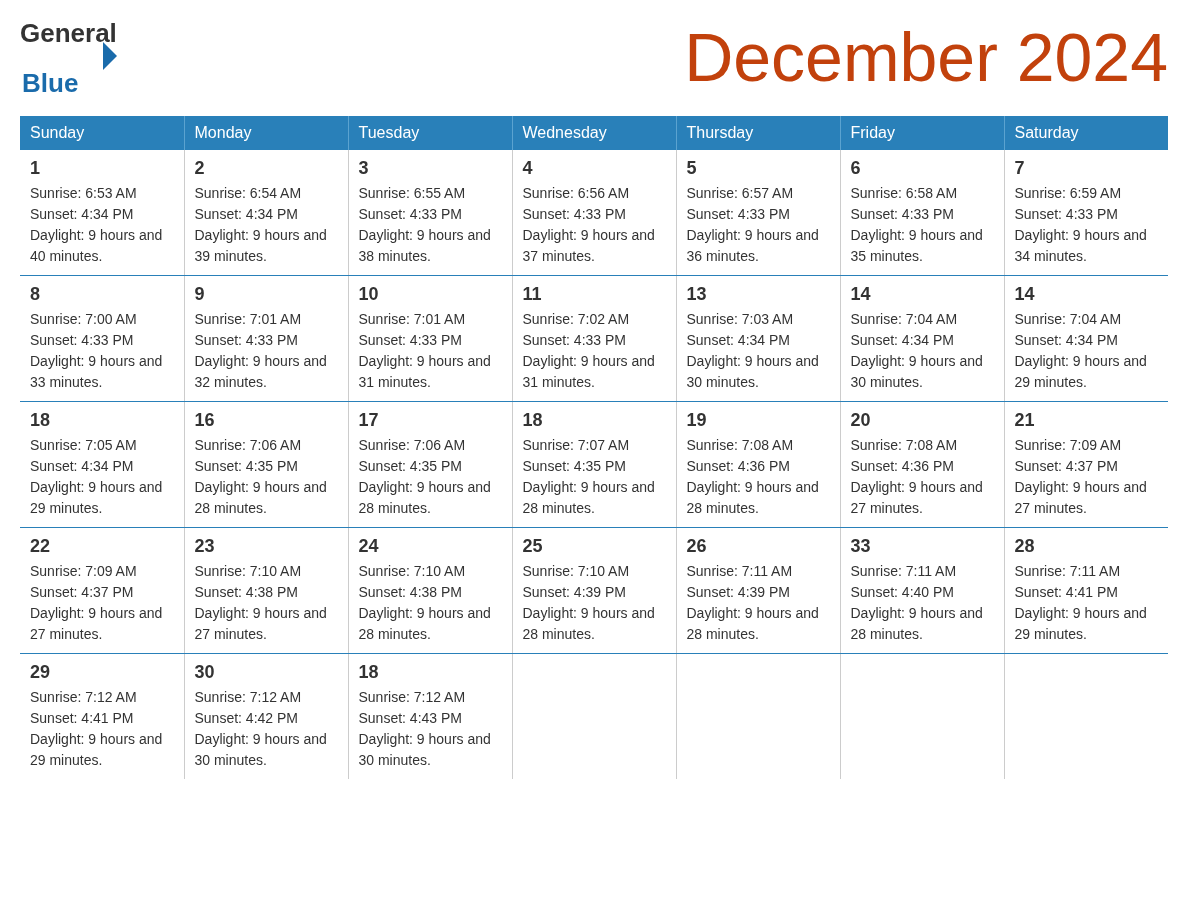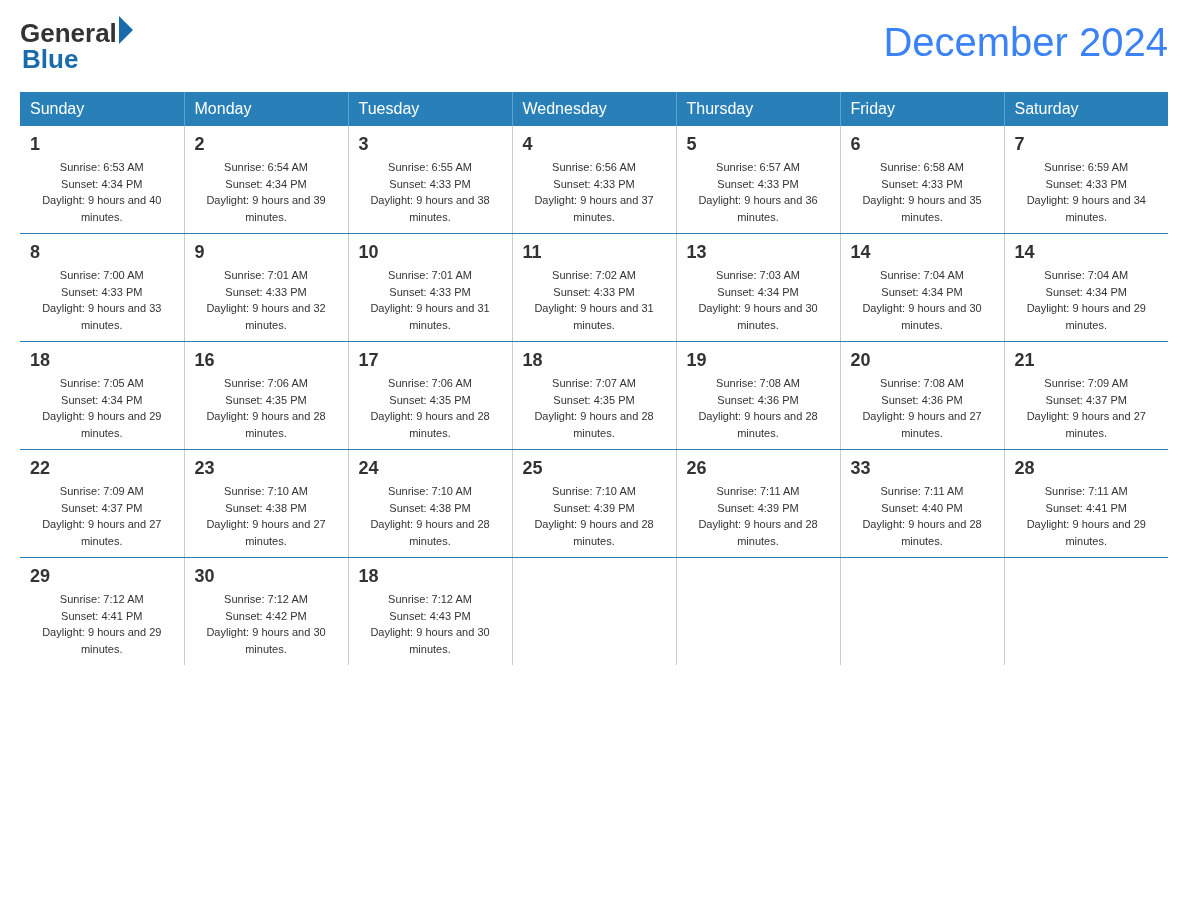--- a/index.html
+++ b/index.html
@@ -16,21 +16,22 @@
       align-items: flex-start;
       margin-bottom: 20px;
     }
     .logo {
       display: flex;
       flex-direction: column;
       line-height: 1;
     }
     .logo-top {
       display: flex;
-      align-items: flex-start;
+      align-items: flex-end;
+      flex-direction: column;
     }
     .logo-general {
       font-size: 26px;
       font-weight: bold;
       color: #333;
     }
     .logo-arrow {
       width: 0;
       height: 0;
       border-left: 14px solid #1a6bab;
@@ -42,23 +43,23 @@
     .logo-blue {
       font-size: 26px;
       font-weight: bold;
       color: #1a6bab;
       margin-left: 2px;
     }
     .title-section {
       text-align: right;
     }
     .month-title {
-      font-size: 40px;
+      font-size: 68px;
       font-weight: 300;
-      color: #3b82f6;
+      color: #c2410c;
       line-height: 1.1;
     }
     .location {
       font-size: 20px;
       color: #555;
       margin-top: 4px;
     }
     table {
       width: 100%;
       border-collapse: collapse;
@@ -85,24 +86,23 @@
     }
     td:last-child { border-right: none; }
     tr:last-child td { border-bottom: none; }
     .day-number {
       font-size: 18px;
       font-weight: bold;
       display: block;
       margin-bottom: 4px;
     }
     .day-info {
-      font-size: 11px;
+      font-size: 14px;
       line-height: 1.5;
       color: #333;
-      text-align: center;
     }
     .empty-cell {
       background: #fff;
     }
   </style>
 </head>
 <body>
 
 <div class="header">
   <div class="logo">

